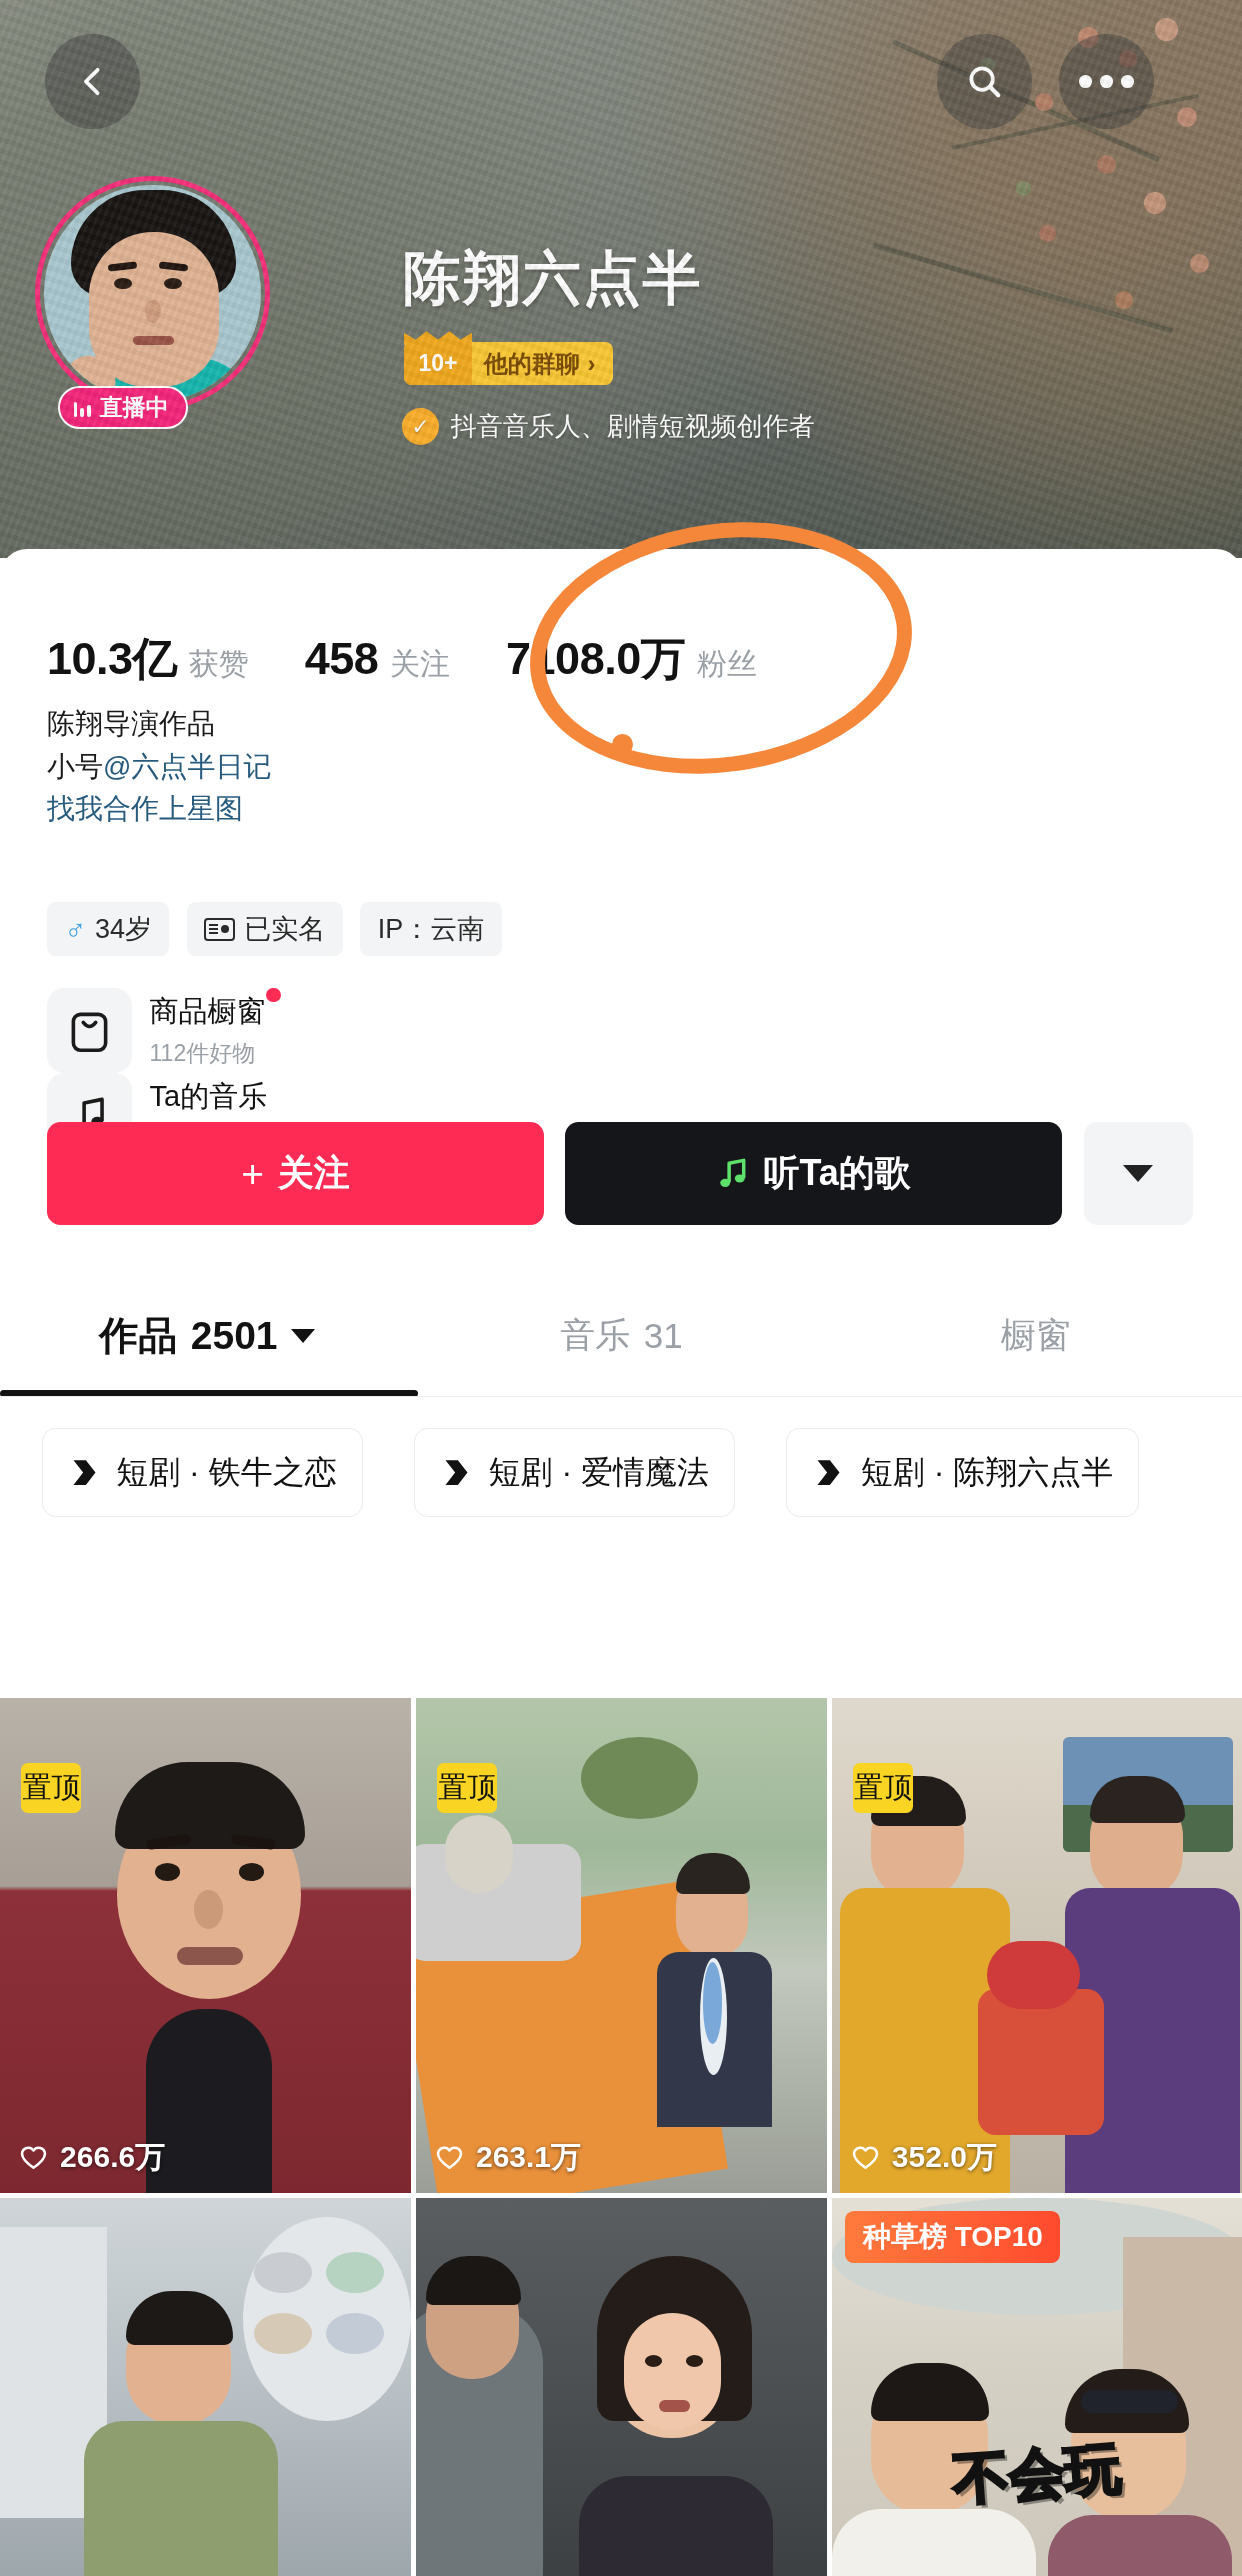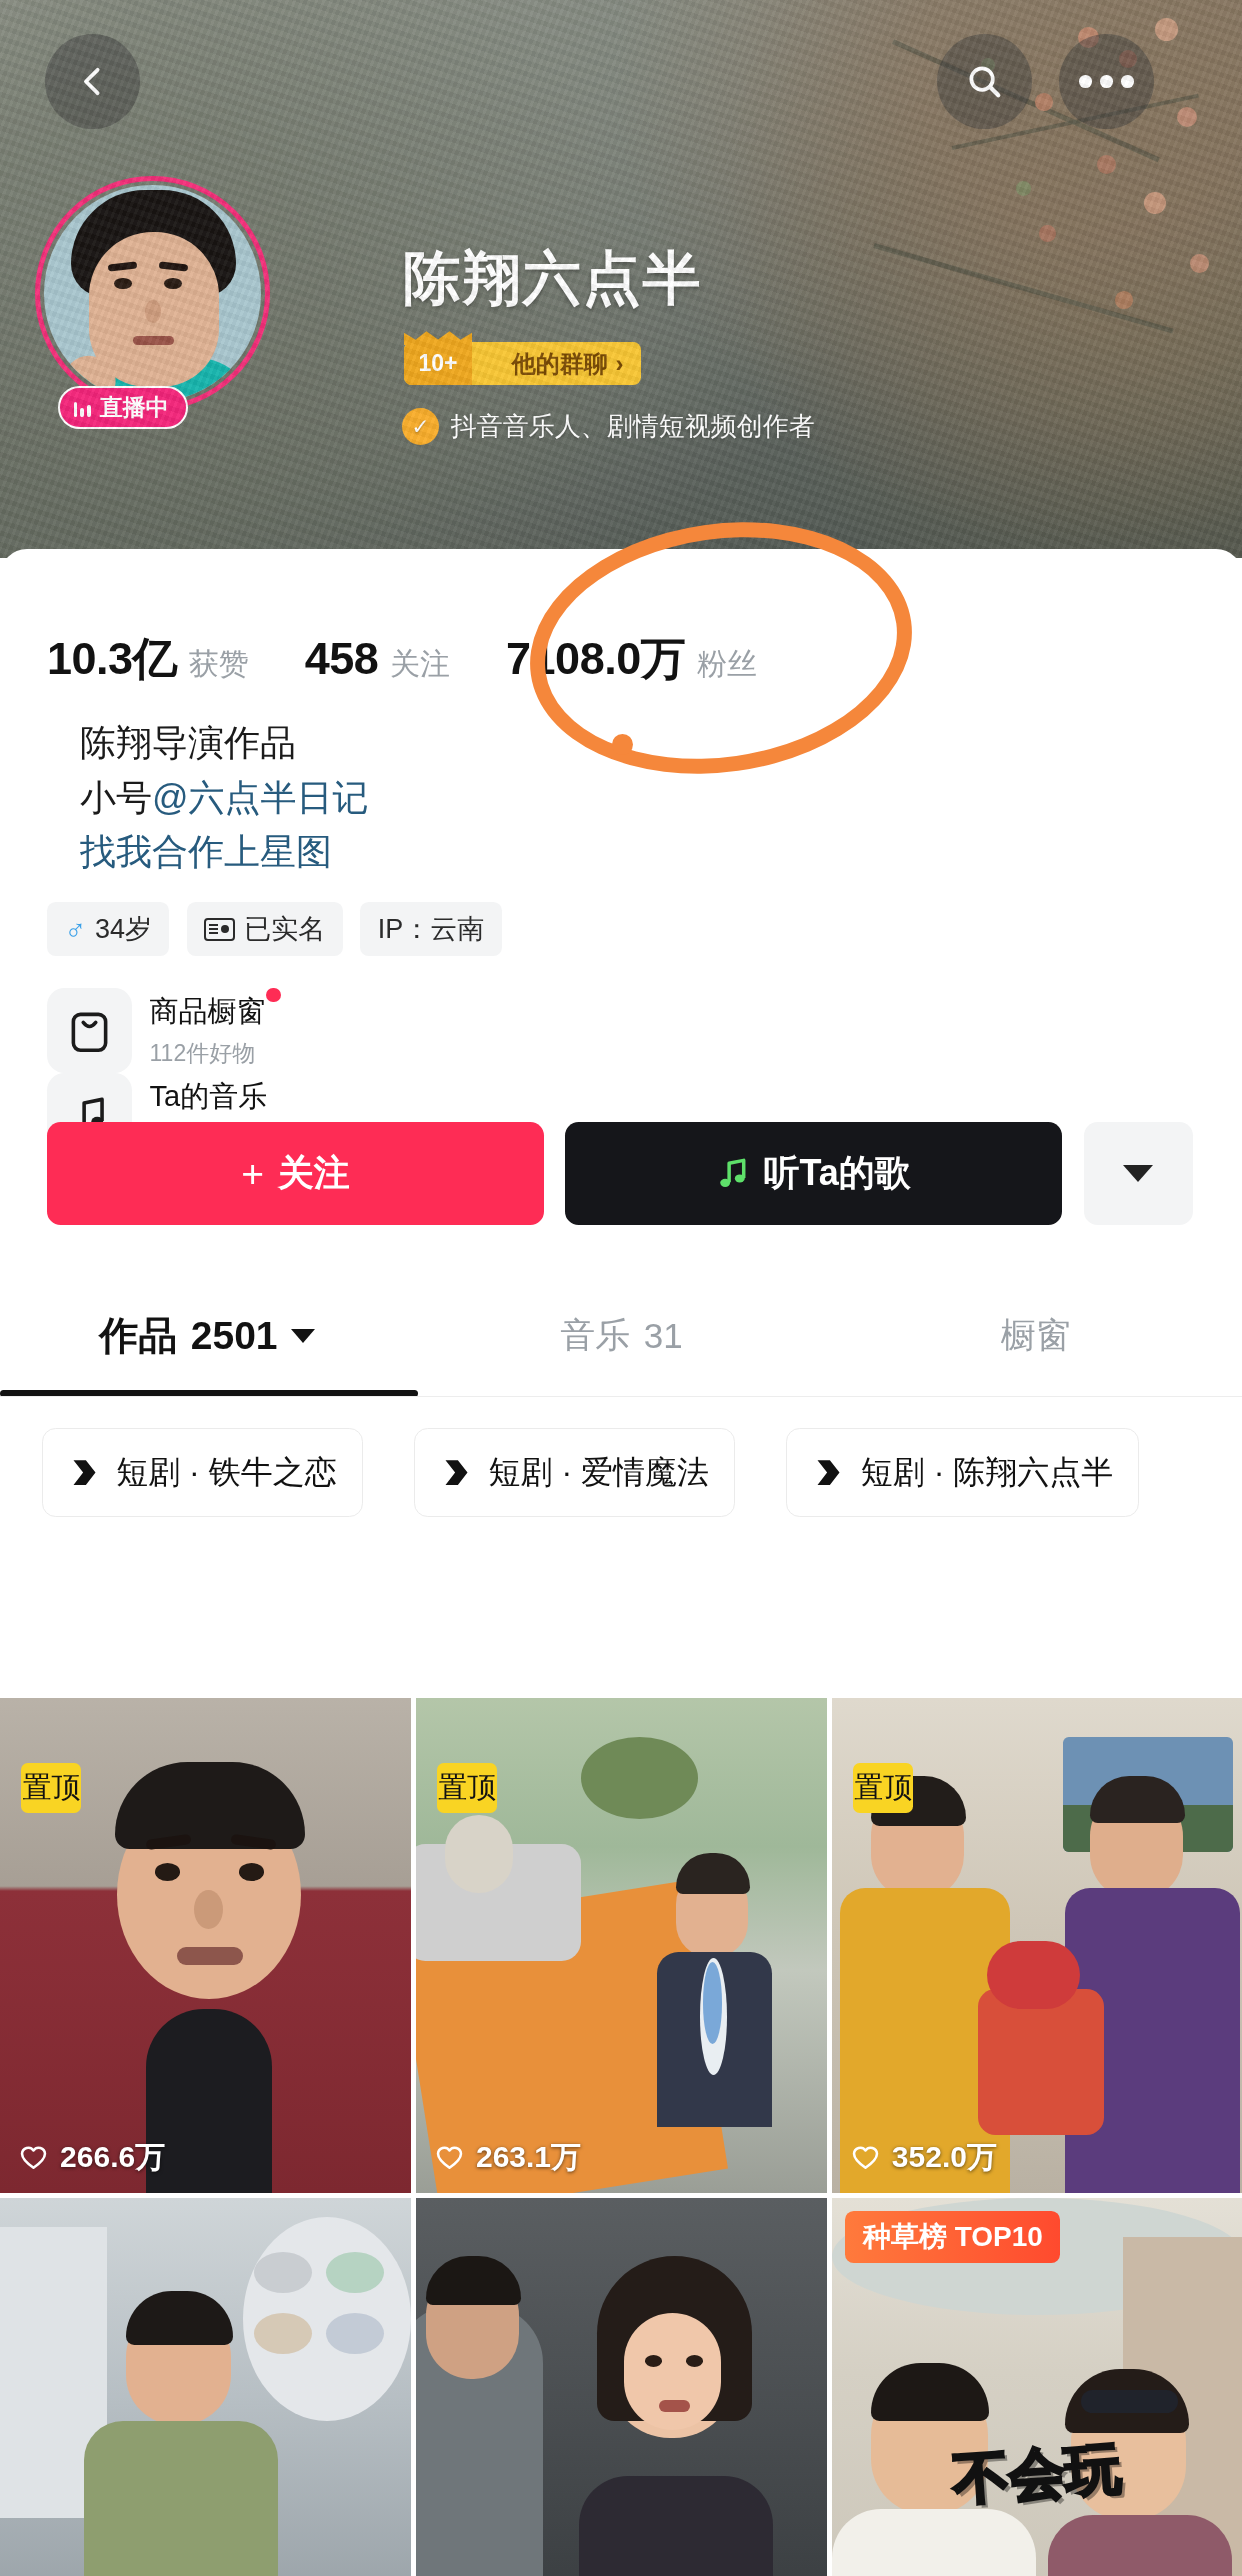--- a/index.html
+++ b/index.html
@@ -78,21 +78,21 @@
   .eq i:nth-child(1){height:15.5px;} .eq i:nth-child(2){height:9.7px;} .eq i:nth-child(3){height:12.6px;}
 
   .username{
     position:absolute; left:403px; top:240px;
     font-size:58px; font-weight:700; color:#fff; letter-spacing:1.9px;
     text-shadow:0 1.9px 5.8px rgba(0,0,0,.35); white-space:nowrap;text-align:center;
   }
   .rank-badge{
     position:absolute; left:404px; top:342px; height:43px;
     display:flex; align-items:stretch; border-radius:7.8px; overflow:visible;
-    background:#F9C734; padding-right:13.6px;gap:28px;
+    background:#F9C734; padding-right:13.6px;
   }
   .rank-crown{
     position:relative; min-width:68px; padding:0 7.8px;
     display:flex; align-items:center; justify-content:center;
     background:#F0A81E; color:#fff; font-size:23px; font-weight:800;
     border-radius:7.8px 0 0 7.8px;
   }
   .rank-crown::before{
     content:""; position:absolute; left:0; top:-10.7px; width:100%; height:13.6px;
     background:#F0A81E;
@@ -118,21 +118,21 @@
   .sheet{
     position:absolute; left:0; top:549px; width:1243px; height:2027px;
     background:#fff; border-radius:27px 27px 0 0;
   }
 
   .stats{ position:absolute; left:47px; top:80px; display:flex; align-items:baseline; gap:0; white-space:nowrap;}
   .stat{ display:flex; align-items:baseline; margin-right:56px;}
   .stat .num{ font-size:45px; font-weight:800; color:#121212; letter-spacing:-0.5px;}
   .stat .lbl{ font-size:30px; color:#9aa0a6; margin-left:11.7px;}
 
-  .bio{ position:absolute; left:47px; top:167px; font-size:36px; line-height:1.52; color:#1b1b1b;margin-left:33px;}
+  .bio{ position:absolute; left:47px; top:154px; font-size:28px; line-height:1.52; color:#1b1b1b;}
   .bio .link{ color:#275B7E; }
   .bio-row{ white-space:nowrap; }
 
   .tags{ position:absolute; left:47px; top:353px; display:flex; gap:17.5px;}
   .tag{
     height:54px; padding:0 17.5px; border-radius:8.7px; background:#F3F4F5;
     display:flex; align-items:center; gap:8.7px; font-size:27px; color:#2b2b2b; white-space:nowrap;
   }
   .male{color:#3AA0E8; font-size:29px; font-weight:700;}
   .idcard{ width:31px;height:23px;border:2.9px solid #2b2b2b;border-radius:3.9px;display:flex;align-items:center;gap:2.9px;padding:0 2.9px;box-sizing:border-box;}

